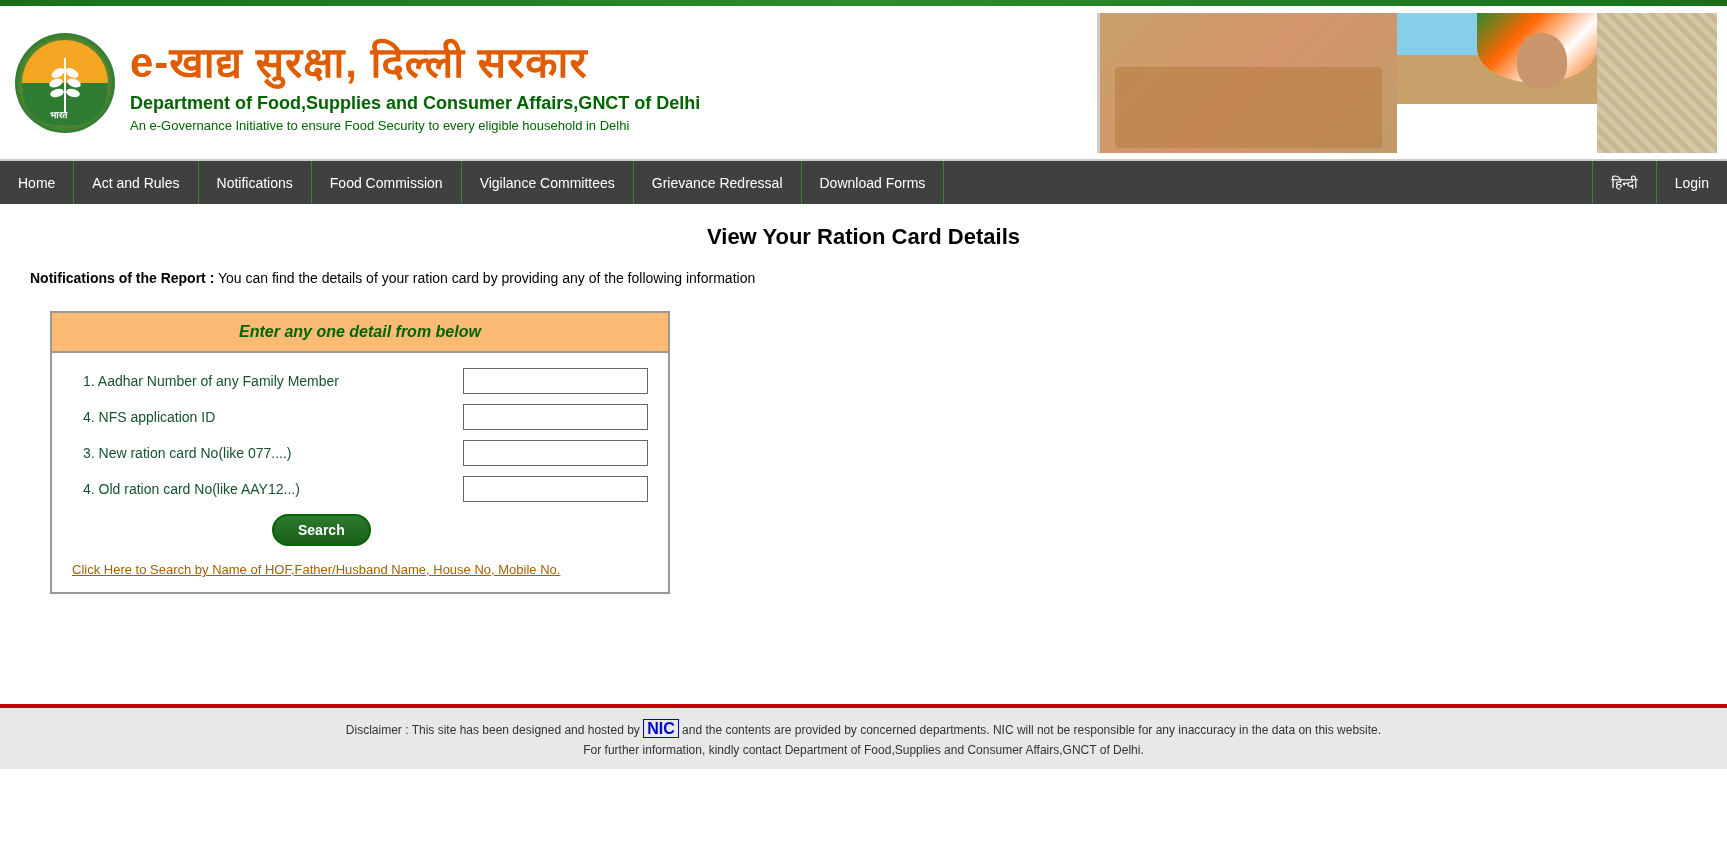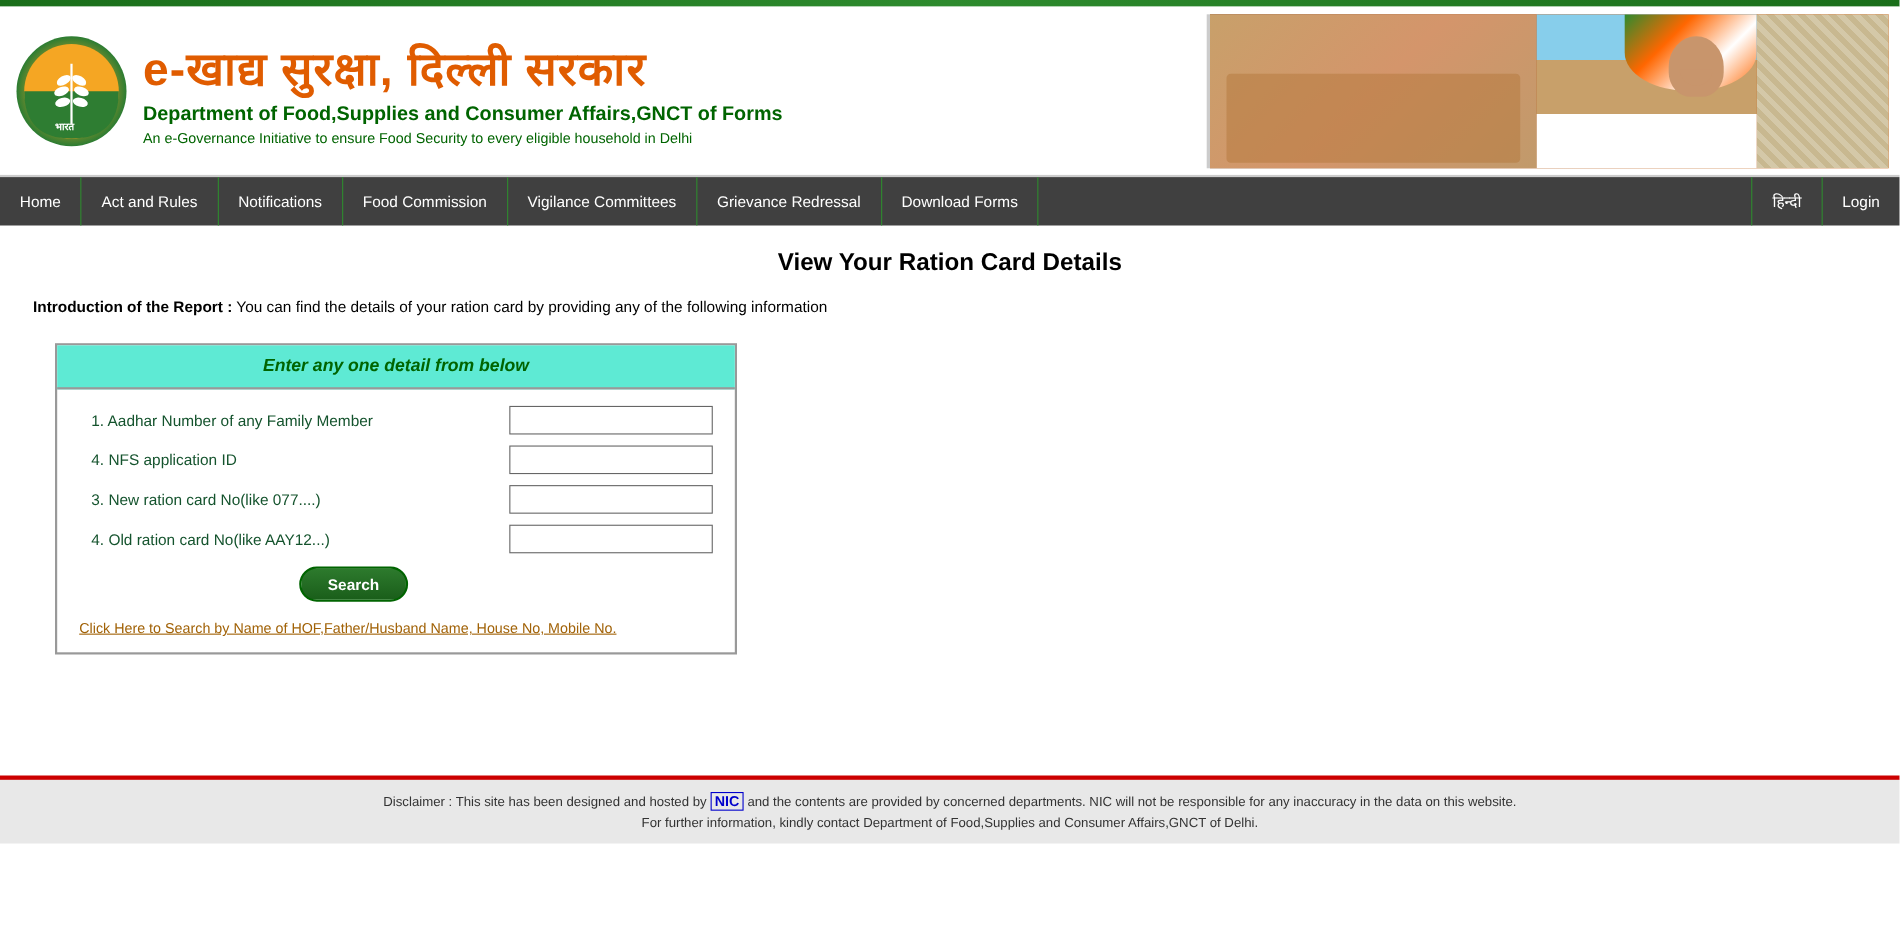--- a/index.html
+++ b/index.html
@@ -26,33 +26,33 @@
     .nav-hindi { font-family: serif; }
 
     
     .main { min-height: 500px; padding: 20px 30px; }
     .page-title { text-align: center; font-size: 22px; font-weight: bold; color: #000; margin-bottom: 20px; }
     .intro { font-size: 14px; color: #000; margin-bottom: 25px; }
     .intro strong { font-weight: bold; }
 
     
     .form-box { border: 2px solid #999; width: 620px; padding: 0; margin-left: 20px; }
-    .form-box-header { background: #5eead4; border-bottom: 2px solid #999; padding: 10px; text-align: center; }
+    .form-box-header { background: #fdba74; border-bottom: 2px solid #999; padding: 10px; text-align: center; }
     .form-box-header-text { font-size: 16px; font-style: italic; font-weight: bold; color: #006400; }
     .form-body { padding: 15px 20px; }
     .form-row { display: flex; align-items: center; margin-bottom: 10px; }
     .form-row label { flex: 1; font-size: 14px; color: #14532d; margin-left: 11px; }
     .form-row input[type="text"] { width: 185px; height: 26px; border: 1px solid #666; padding: 2px 5px; font-size: 13px; }
     .search-btn-row { display: flex; justify-content: flex-start; margin: 12px 0 15px 0; padding-left: 200px; }
     .search-btn { background: linear-gradient(to bottom, #2d7a2d, #1a5e1a); color: #fff; border: 2px solid #006400; border-radius: 20px; padding: 6px 24px; font-size: 14px; cursor: pointer; font-weight: bold; }
     .alt-search-link { color: #a16207; font-size: 13px; cursor: pointer; text-decoration: underline; display: inline-block; max-width: 580px; }
     .footer-border-top { height: 4px; background: #c00; }
     .footer-content { background: #e8e8e8; padding: 12px 20px; text-align: center; }
     .footer-text { font-size: 12px; color: #333; }
-    .footer-nic { color: #00c; font-weight: bold; border: 1px solid #00c; padding: 0 3px; font-size: 13px; }
+    .footer-nic { color: #00c; font-weight: bold; border: 1px solid #00c; padding: 0 3px; font-size: 16px; }
     .footer-text2 { font-size: 12px; color: #333; margin-top: 5px; }
   </style>
 </head>
 <body>
 
 <div class="top-border"></div>
 
 <div class="header">
   <div class="header-logo">
     <div class="logo-circle">
@@ -72,21 +72,21 @@
         <ellipse cx="52" cy="35" rx="7" ry="4" fill="#fff" transform="rotate(30 52 35)"></ellipse>
         <ellipse cx="54" cy="45" rx="7" ry="4" fill="#fff" transform="rotate(20 54 45)"></ellipse>
         <ellipse cx="53" cy="55" rx="7" ry="4" fill="#fff" transform="rotate(15 53 55)"></ellipse>
 
         <text x="30" y="80" font-size="9" fill="#fff" font-weight="bold">भारत</text>
       </svg>
     </div>
   </div>
   <div class="header-text">
     <div class="header-title-hi">e-खाद्य सुरक्षा, दिल्ली सरकार</div>
-    <div class="header-dept">Department of Food,Supplies and Consumer Affairs,GNCT of Forms</div>
+    <div class="header-dept">Department of Food,Supplies and Consumer Affairs,GNCT of Delhi</div>
     <div class="header-sub">An e-Governance Initiative to ensure Food Security to every eligible household in Delhi</div>
   </div>
   <div class="header-banner">
 
     <div style="display:flex; width:100%; height:100%; overflow:hidden;">
 
       <div style="flex:1; background: linear-gradient(135deg, #c8a06a 0%, #d4956b 50%, #c19a6b 100%); display:flex; align-items:flex-end; justify-content:center; padding-bottom:5px;">
         <div style="width:90%; height:60%; background:rgba(180,120,60,0.5); border-radius:4px;"></div>
       </div>
 
@@ -117,21 +117,21 @@
   <div class="nav-right">
     <a class="nav-hindi" href="#">हिन्दी</a>
     <a href="#">Login</a>
   </div>
 </nav>
 
 <div class="main">
   <div class="page-title">View Your Ration Card Details</div>
 
   <div class="intro">
-    <strong>Introduction of the Report :</strong>
+    <strong>Notifications of the Report :</strong>
     <span> You can find the details of your ration card by providing any of the following information</span>
   </div>
 
   <div class="form-box">
     <div class="form-box-header">
       <span class="form-box-header-text">Enter any one detail from below</span>
     </div>
     <div class="form-body">
       <div class="form-row">
         <label>1. Aadhar Number of any Family Member</label>

